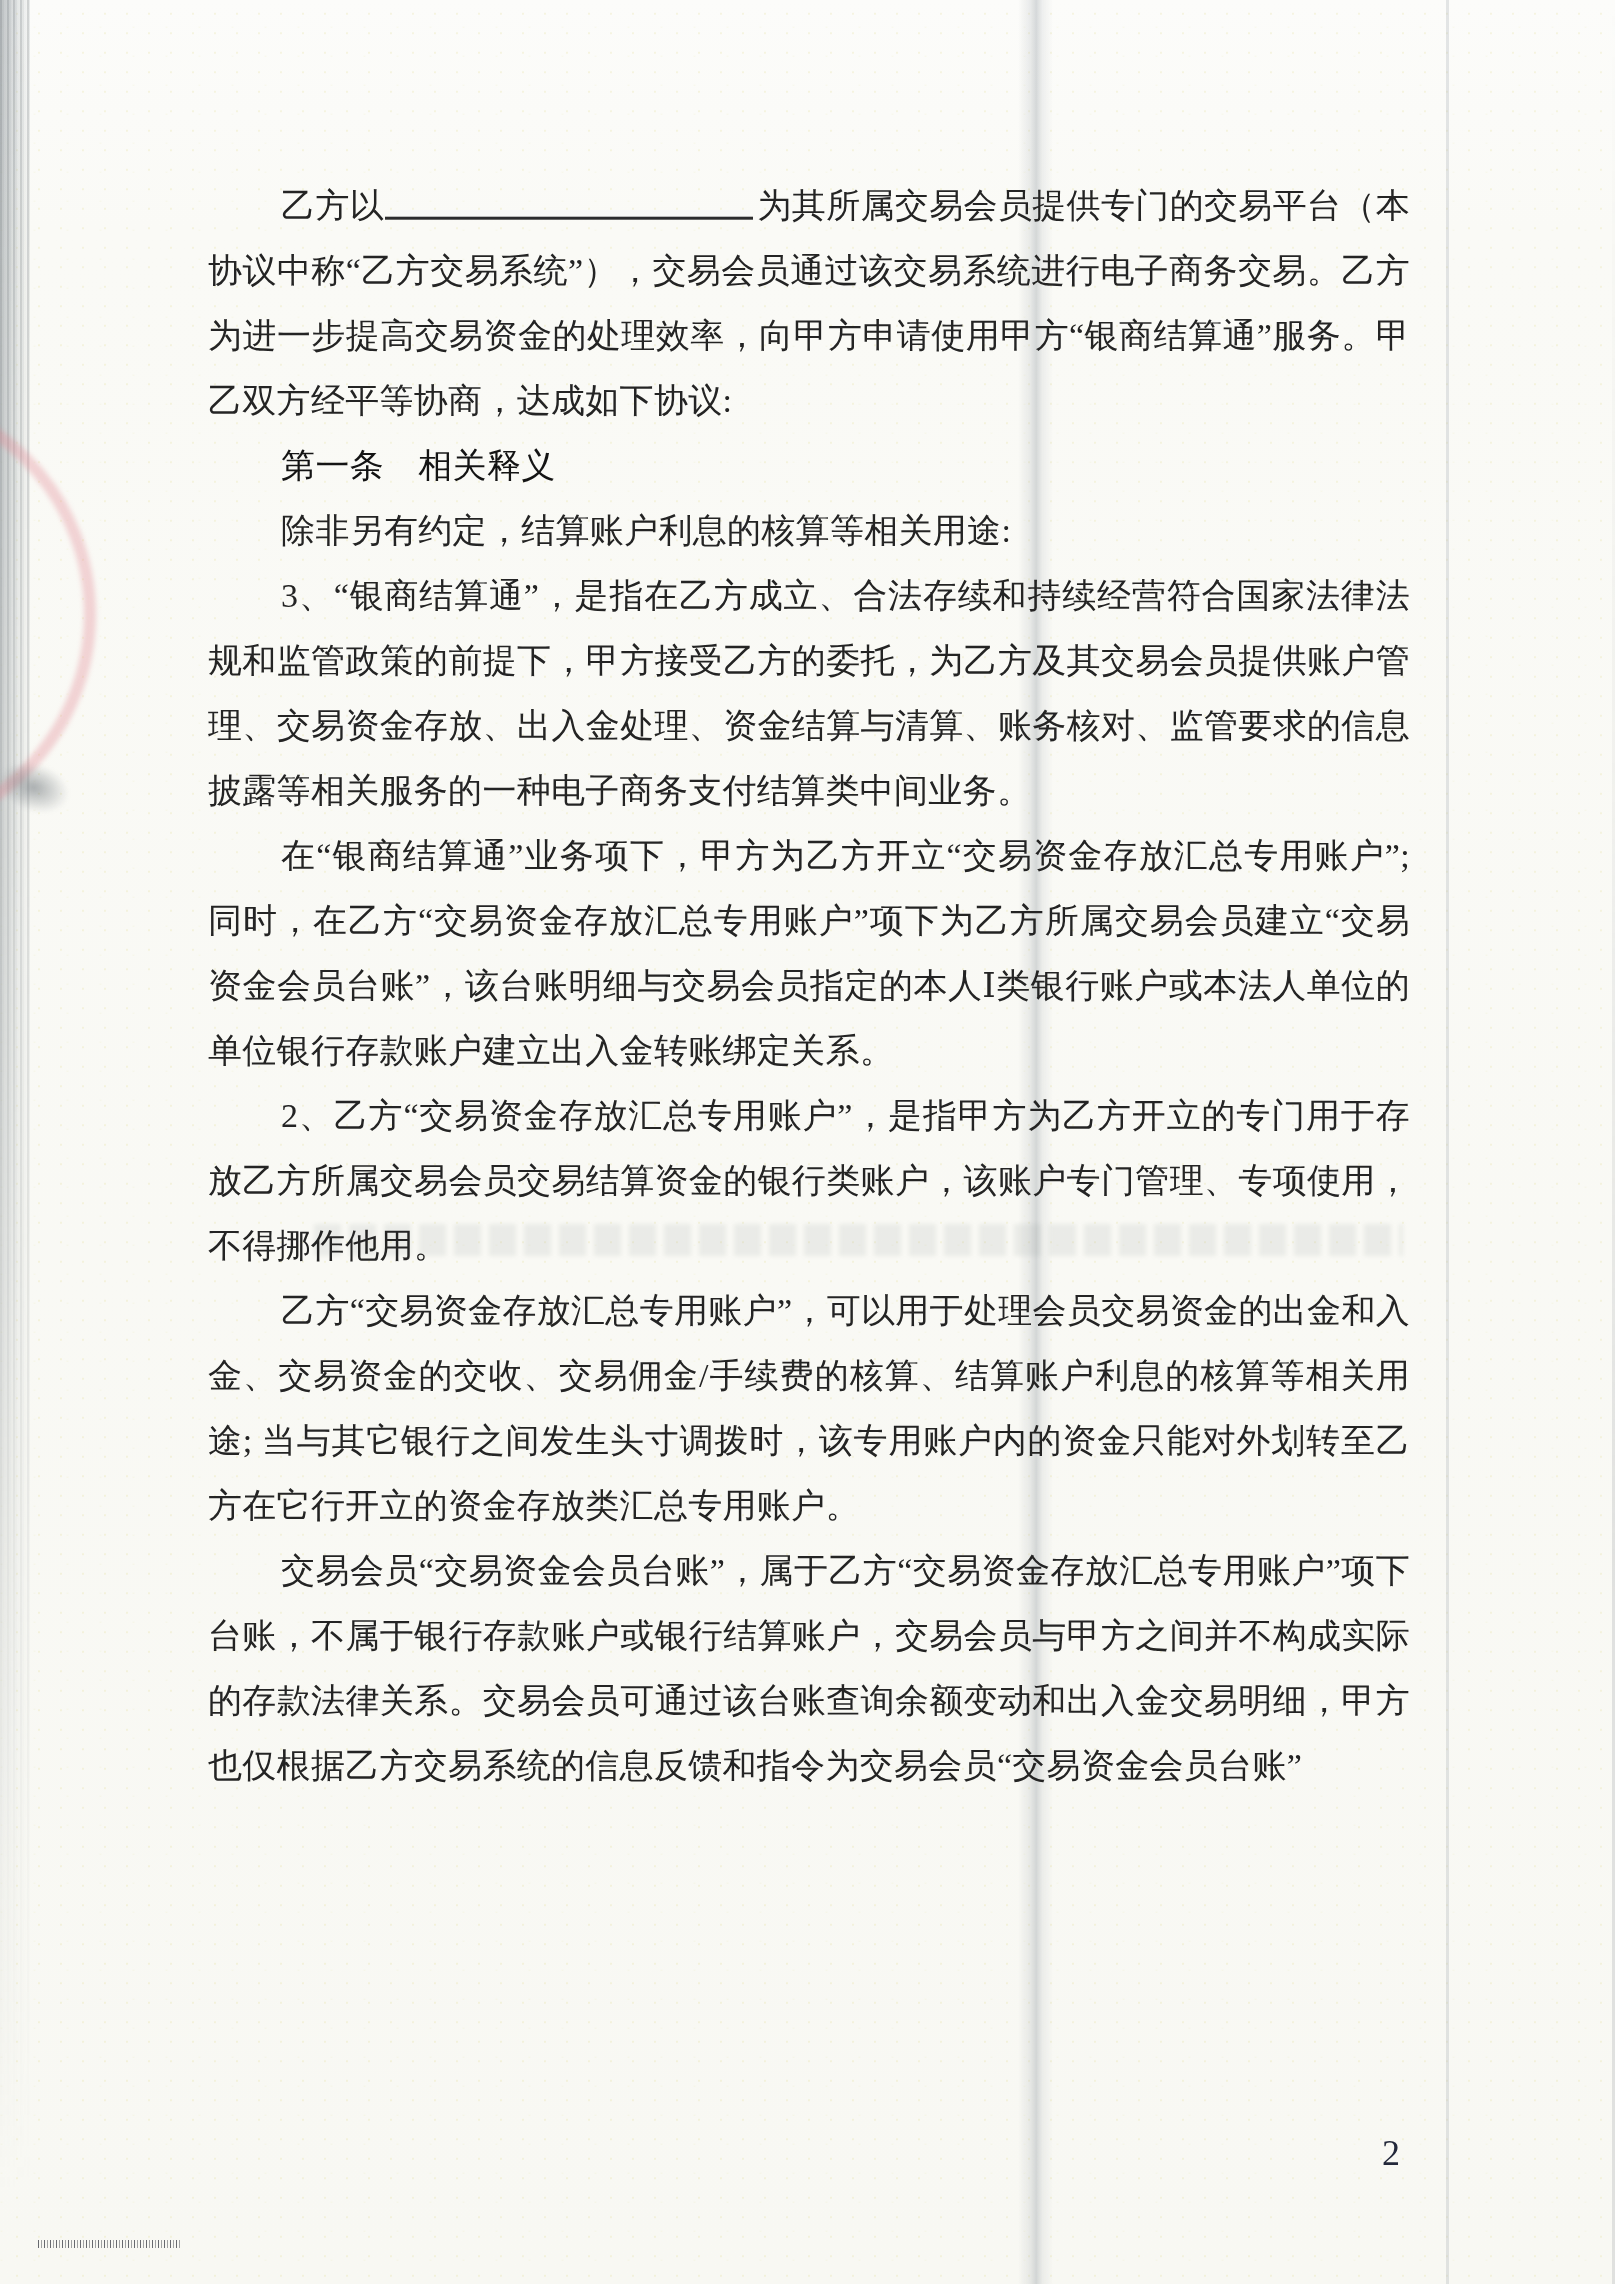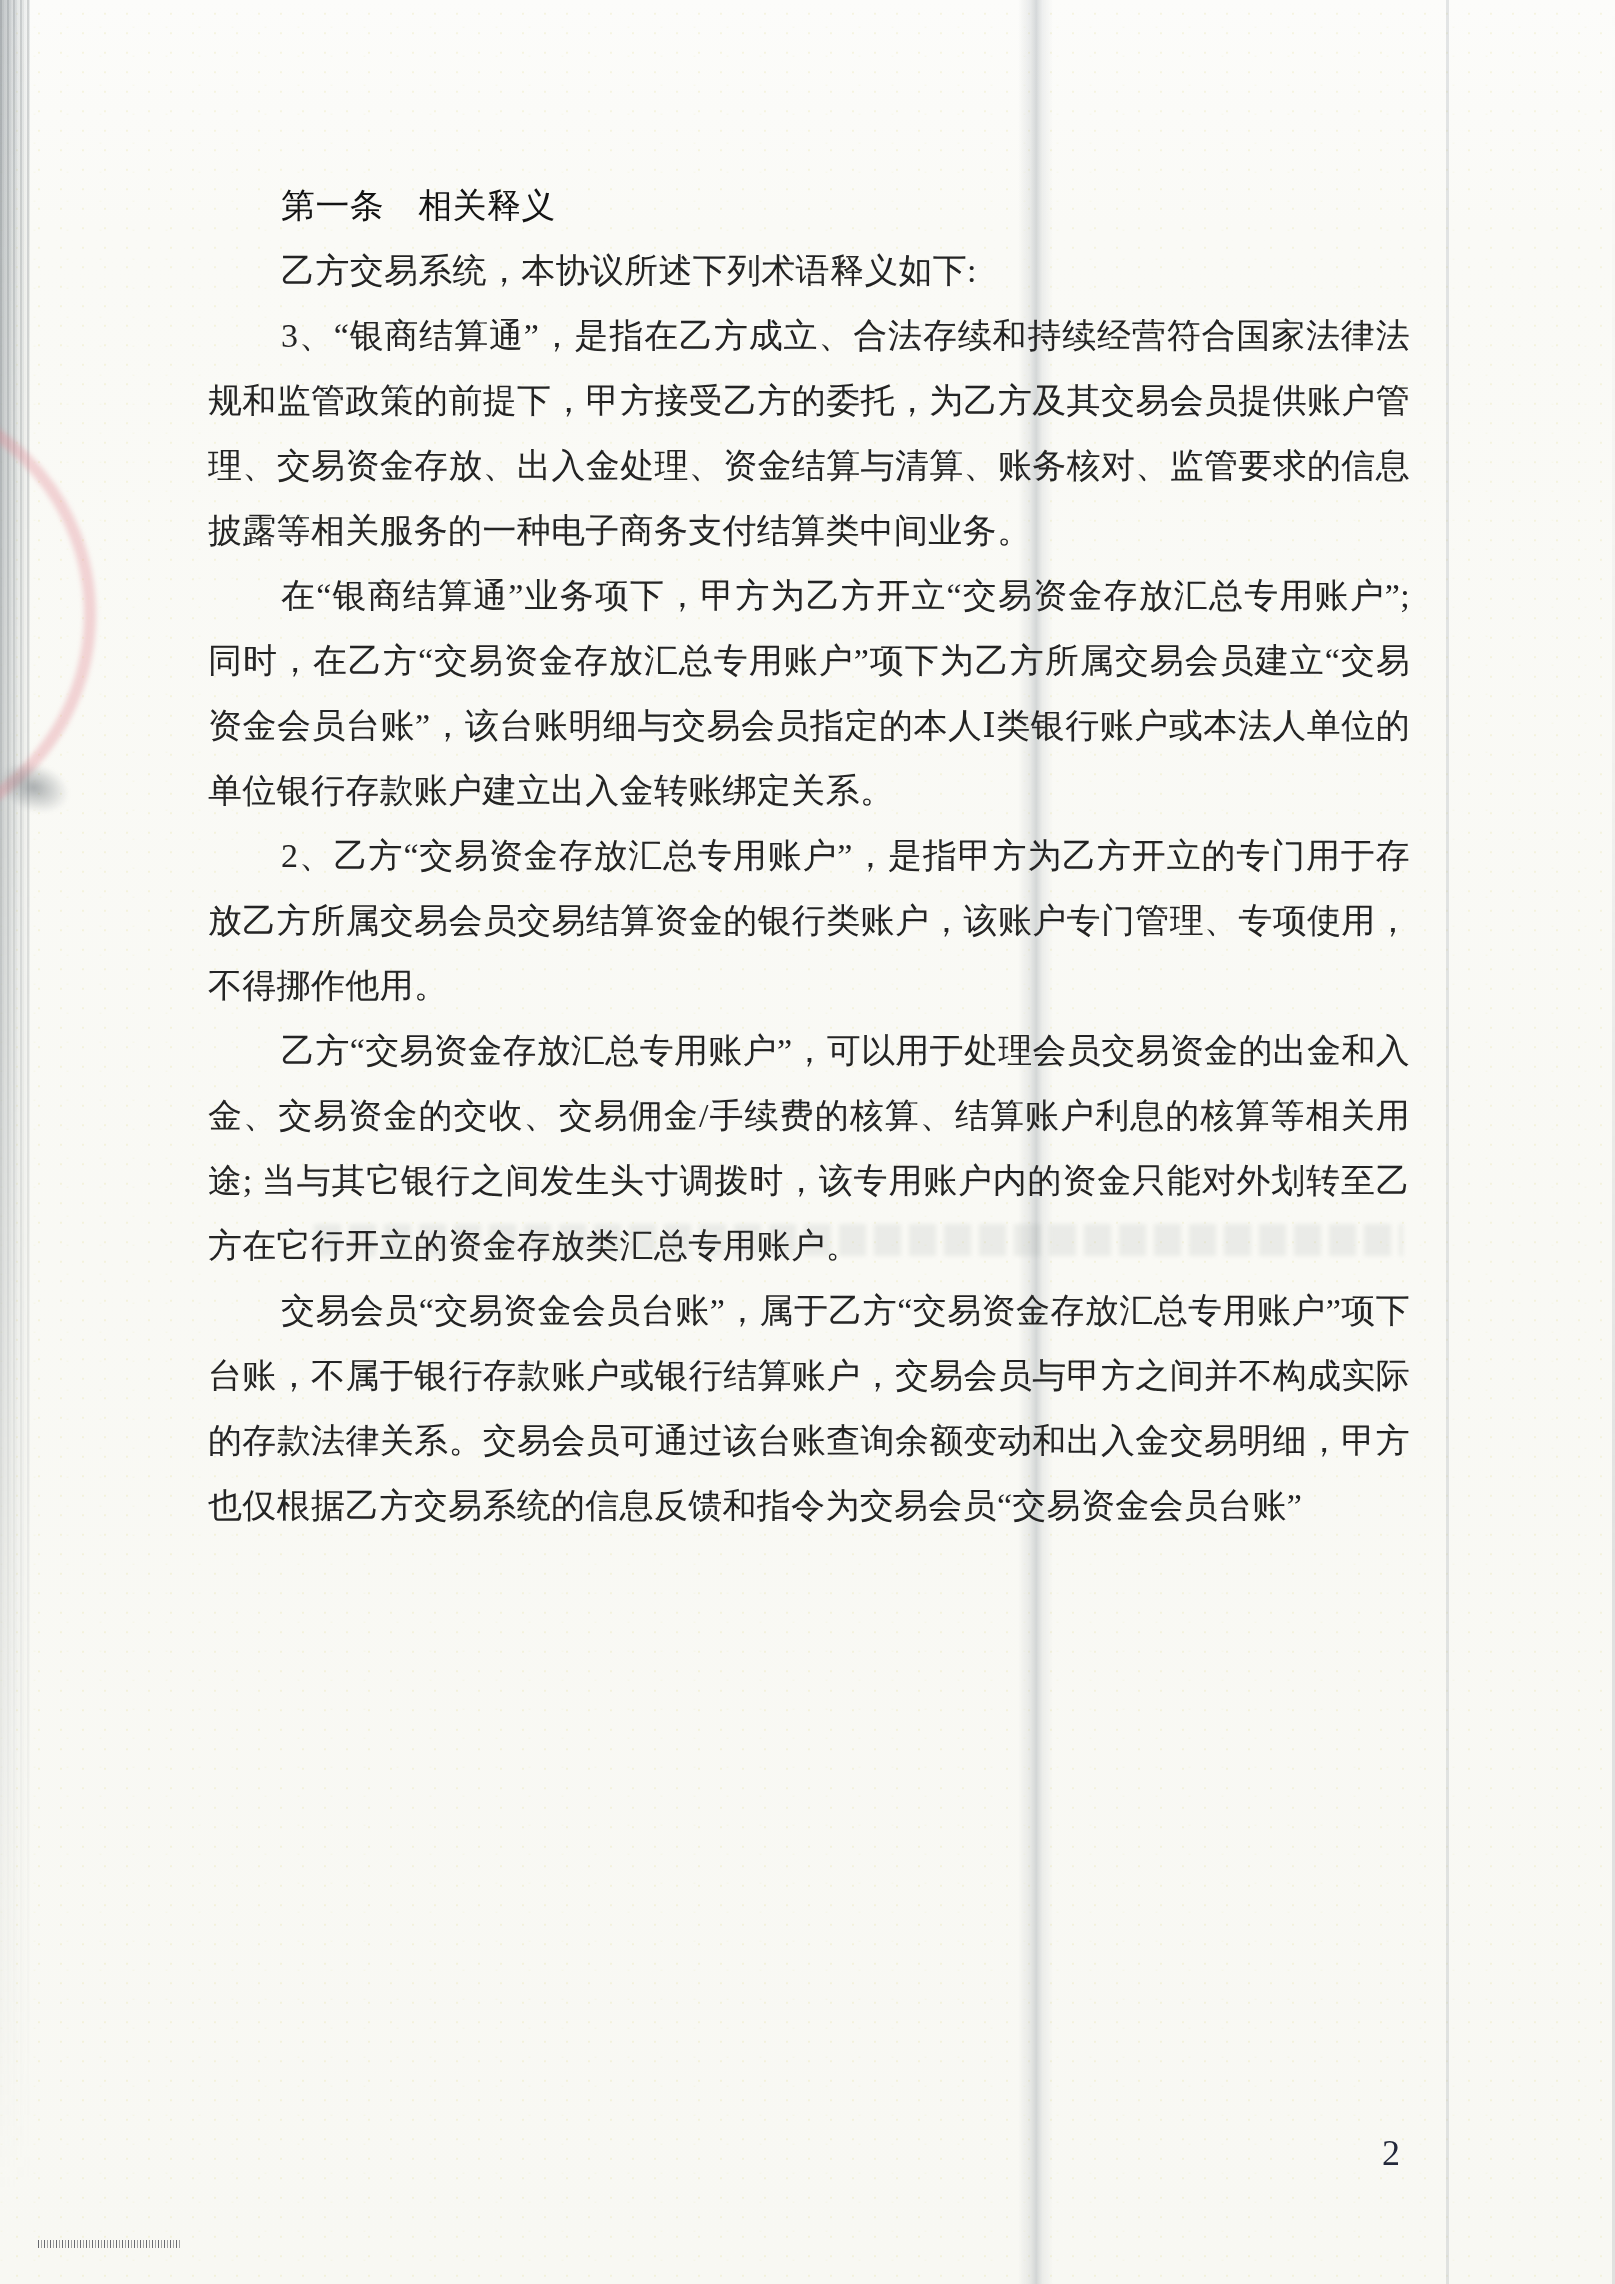--- a/index.html
+++ b/index.html
@@ -112,22 +112,23 @@
   <div class="edge-left"></div>
   <div class="stamp-arc"></div>
   <div class="smudge-blob"></div>
   <div class="fold-line-1"></div>
   <div class="fold-line-2"></div>
   <div class="edge-right"></div>
   <div class="ghost-text"></div>
   <div class="micro-code"></div>
 
   <div class="doc">
+    <p><span>乙方以</span><span class="blank"></span><span>为其所属交易会员提供专门的交易平台（本协议中称“乙方交易系统”），交易会员通过该交易系统进行电子商务交易。乙方为进一步提高交易资金的处理效率，向甲方申请使用甲方“银商结算通”服务。甲乙双方经平等协商，达成如下协议:</span></p>
     <p class="heading">第一条　相关释义</p>
-    <p>乙方交易系统，本协议所述下列术语释义如下:</p>
+    <p>除非另有约定，结算账户利息的核算等相关用途:</p>
     <p>3、“银商结算通”，是指在乙方成立、合法存续和持续经营符合国家法律法规和监管政策的前提下，甲方接受乙方的委托，为乙方及其交易会员提供账户管理、交易资金存放、出入金处理、资金结算与清算、账务核对、监管要求的信息披露等相关服务的一种电子商务支付结算类中间业务。</p>
     <p>在“银商结算通”业务项下，甲方为乙方开立“交易资金存放汇总专用账户”; 同时，在乙方“交易资金存放汇总专用账户”项下为乙方所属交易会员建立“交易资金会员台账”，该台账明细与交易会员指定的本人Ⅰ类银行账户或本法人单位的单位银行存款账户建立出入金转账绑定关系。</p>
     <p>2、乙方“交易资金存放汇总专用账户”，是指甲方为乙方开立的专门用于存放乙方所属交易会员交易结算资金的银行类账户，该账户专门管理、专项使用，不得挪作他用。</p>
     <p>乙方“交易资金存放汇总专用账户”，可以用于处理会员交易资金的出金和入金、交易资金的交收、交易佣金/手续费的核算、结算账户利息的核算等相关用途; 当与其它银行之间发生头寸调拨时，该专用账户内的资金只能对外划转至乙方在它行开立的资金存放类汇总专用账户。</p>
     <p>交易会员“交易资金会员台账”，属于乙方“交易资金存放汇总专用账户”项下台账，不属于银行存款账户或银行结算账户，交易会员与甲方之间并不构成实际的存款法律关系。交易会员可通过该台账查询余额变动和出入金交易明细，甲方也仅根据乙方交易系统的信息反馈和指令为交易会员“交易资金会员台账”</p>
   </div>
 
   <div class="page-number">2</div>
 </div>
 

